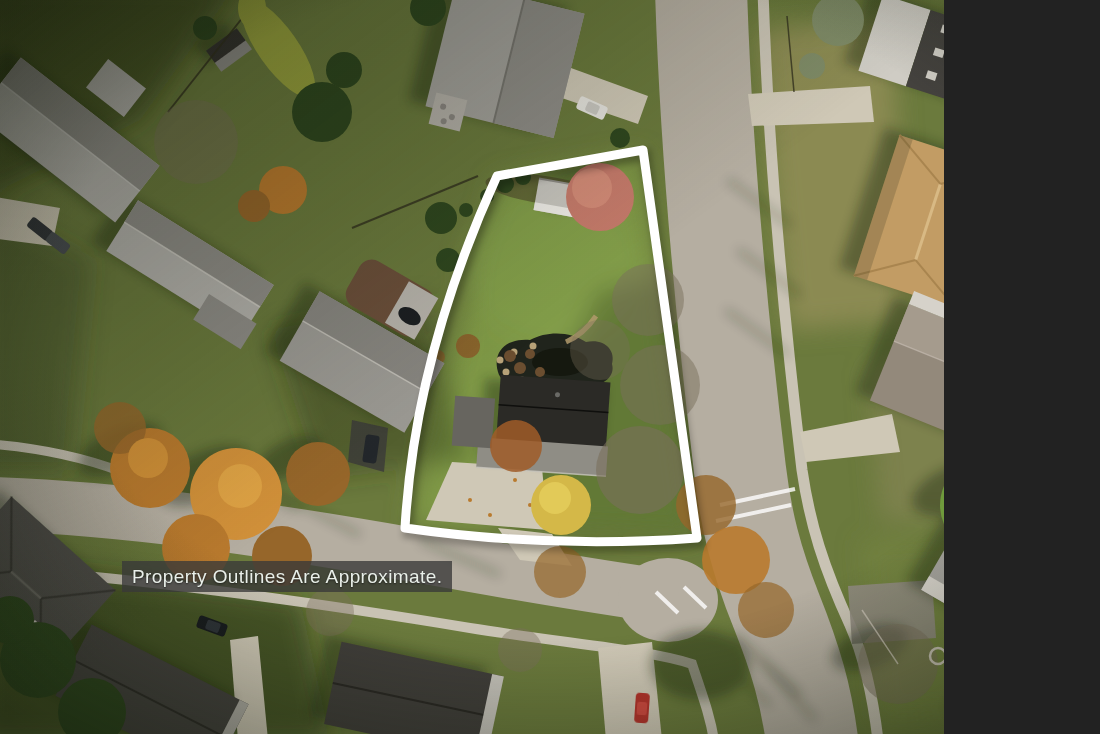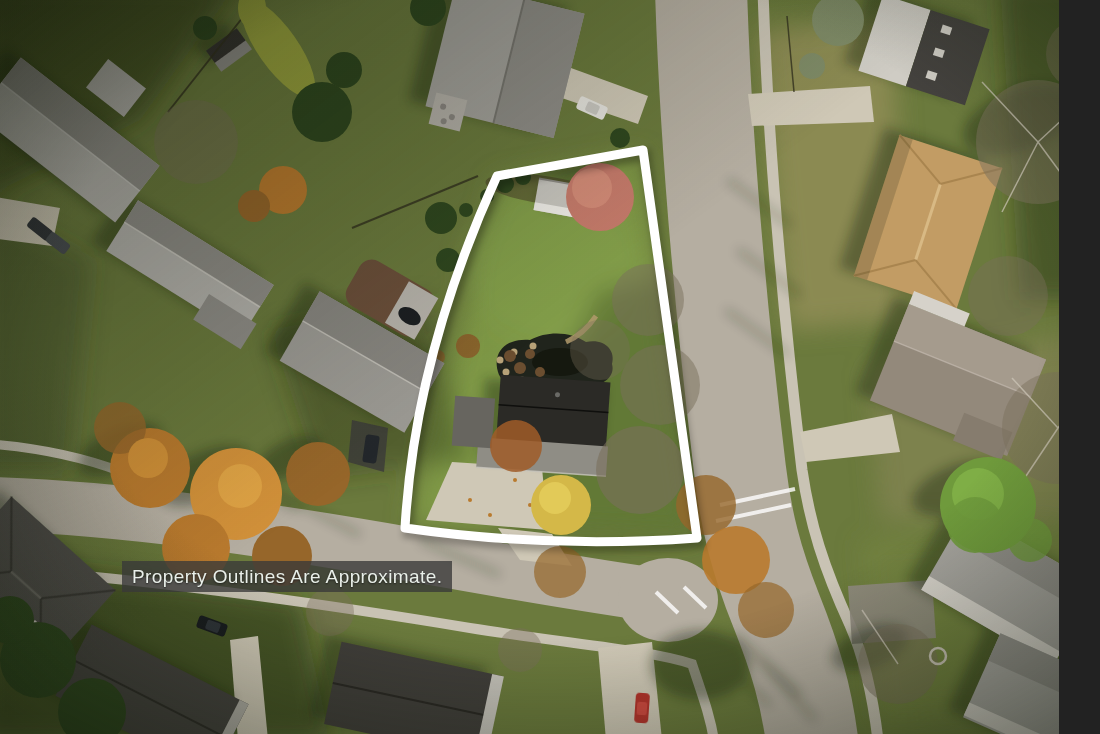--- a/index.html
+++ b/index.html
@@ -1,16 +1,16 @@
 <!DOCTYPE html>
 <html style="--grass_base: #6b7a3d; --grass_bright: #83a04c; --grass_lot: #7f9a46; --grass_dry: #98915c; --grass_dark: #2e3a1a; --shadow: #18200e; --road: #b5aea1; --road_dark: #8f8a7e; --sidewalk: #c9c3b4; --concrete: #cfc8b6; --asphalt: #3c3c38; --roof_light: #b2b0aa; --roof_mid: #8e8c86; --roof_dark: #2b2a26; --roof_charcoal: #45433f; --roof_slate: #504e4a; --roof_tan: #c29c64; --roof_taupe: #93897b; --wall_white: #d6d2ca; --deck_brown: #6b4f3a; --mulch: #6b4e30; --pond: #20241c; --tree_orange: #b97a2e; --tree_orange_bright: #d2913a; --tree_orange_dull: #96662a; --tree_yellow: #d4b848; --tree_red: #c47a6a; --tree_green: #6f9a3c; --tree_green_dark: #2f471f; --tree_sage: #7e8a66; --tree_bare: #7a6f5c; --hedge: #9aa33e; --outline: #ffffff; --overlay_bg: rgba(56,56,56,0.78); --overlay_text: #e9efe9; --car_red: #b5342c; --car_white: #e6e4de; --car_dark: #23272b;"><head>
 <meta charset="utf-8">
 <style>
   html,body{margin:0;padding:0;background:#222;}
-  .stage{position:relative;width:1059px;height:734px;overflow:hidden;
+  .stage{position:relative;width:944px;height:734px;overflow:hidden;
          font-family:"Liberation Sans",sans-serif;background:var(--grass_base);}
   .stage svg{position:absolute;left:0;top:0;display:block;}
   .disclaimer{position:absolute;left:122px;top:561px;height:31px;line-height:31px;
     padding:0 10px;background:var(--overlay_bg);color:var(--overlay_text);
     font-size:19px;letter-spacing:.4px;white-space:nowrap;
     text-shadow:0 1px 2px rgba(0,0,0,.55);}
   .f-grass{fill:var(--grass_base)} .f-road{fill:var(--road)}
   .s-road{stroke:var(--road)} .s-walk{stroke:var(--sidewalk)} .f-conc{fill:var(--concrete)}
   .f-sh{fill:var(--shadow)}
 </style>

